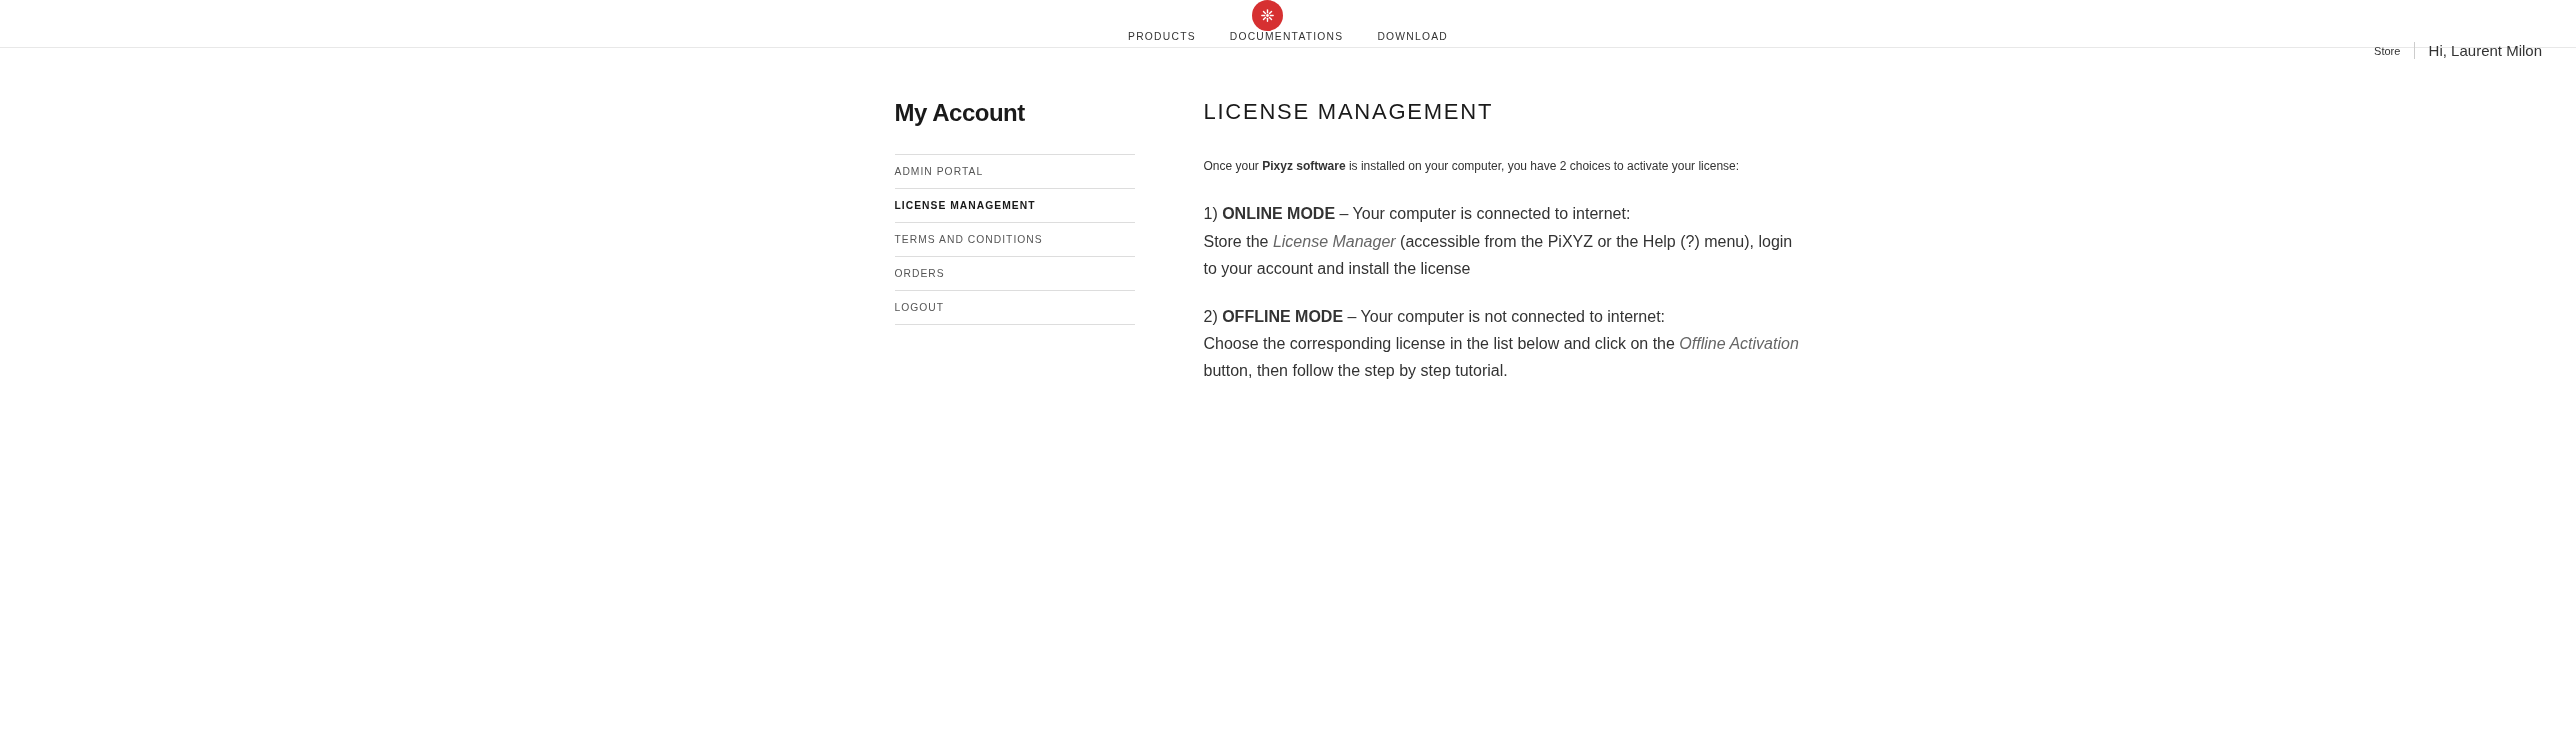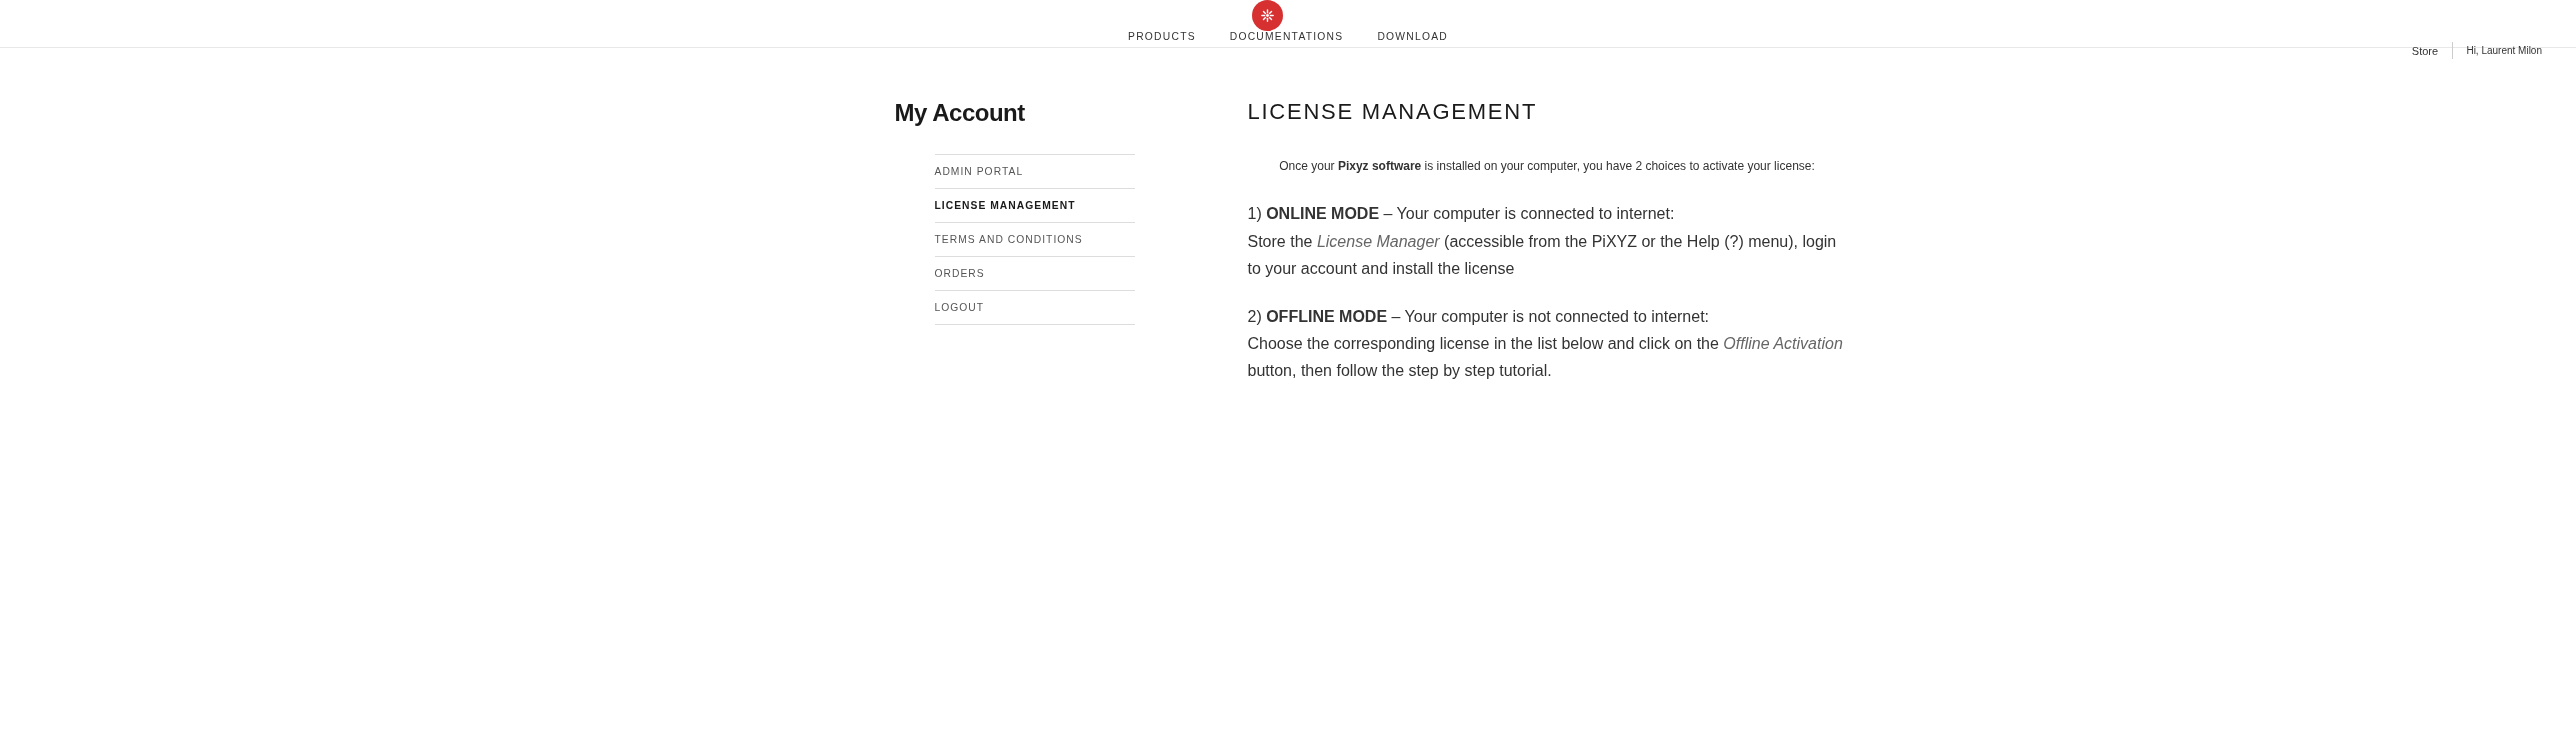--- a/index.html
+++ b/index.html
@@ -80,31 +80,30 @@
       text-decoration: none;
     }
 
     .divider-vertical {
       width: 0.9px;
       height: 17px;
       background: #cccccc;
     }
 
     .user-greeting {
-      font-size: 10px;
+      font-size: 15px;
       color: #333333;
     }
 
     
     .main-layout {
       display: flex;
       padding: 51px 34px 51px 206px;
       max-width: 1199px;
       margin: 0 auto;
-      gap: 44px;
     }
 
     
     .sidebar {
       width: 240px;
       flex-shrink: 0;
       margin-right: 69px;
     }
 
     .sidebar-title {
@@ -114,21 +113,20 @@
       margin-bottom: 27px;
       letter-spacing: -0.02em;
     }
 
     .sidebar-nav {
       list-style: none;
     }
 
     .sidebar-nav li {
       border-top: 0.9px solid #dddddd;
-      margin-left: 40px;
     }
 
     .sidebar-nav li:last-child {
       border-bottom: 0.9px solid #dddddd;
     }
 
     .sidebar-nav a {
       display: block;
       padding: 11px 0;
       font-size: 10.3px;
@@ -157,21 +155,20 @@
       text-transform: uppercase;
       color: #1a1a1a;
       margin-bottom: 31px;
     }
 
     .content-intro {
       font-size: 12px;
       line-height: 1.7;
       color: #333333;
       margin-bottom: 24px;
-      text-align: center;
     }
 
     .content-intro strong {
       font-weight: 700;
     }
 
     .content-section {
       margin-bottom: 20.6px;
     }
 

